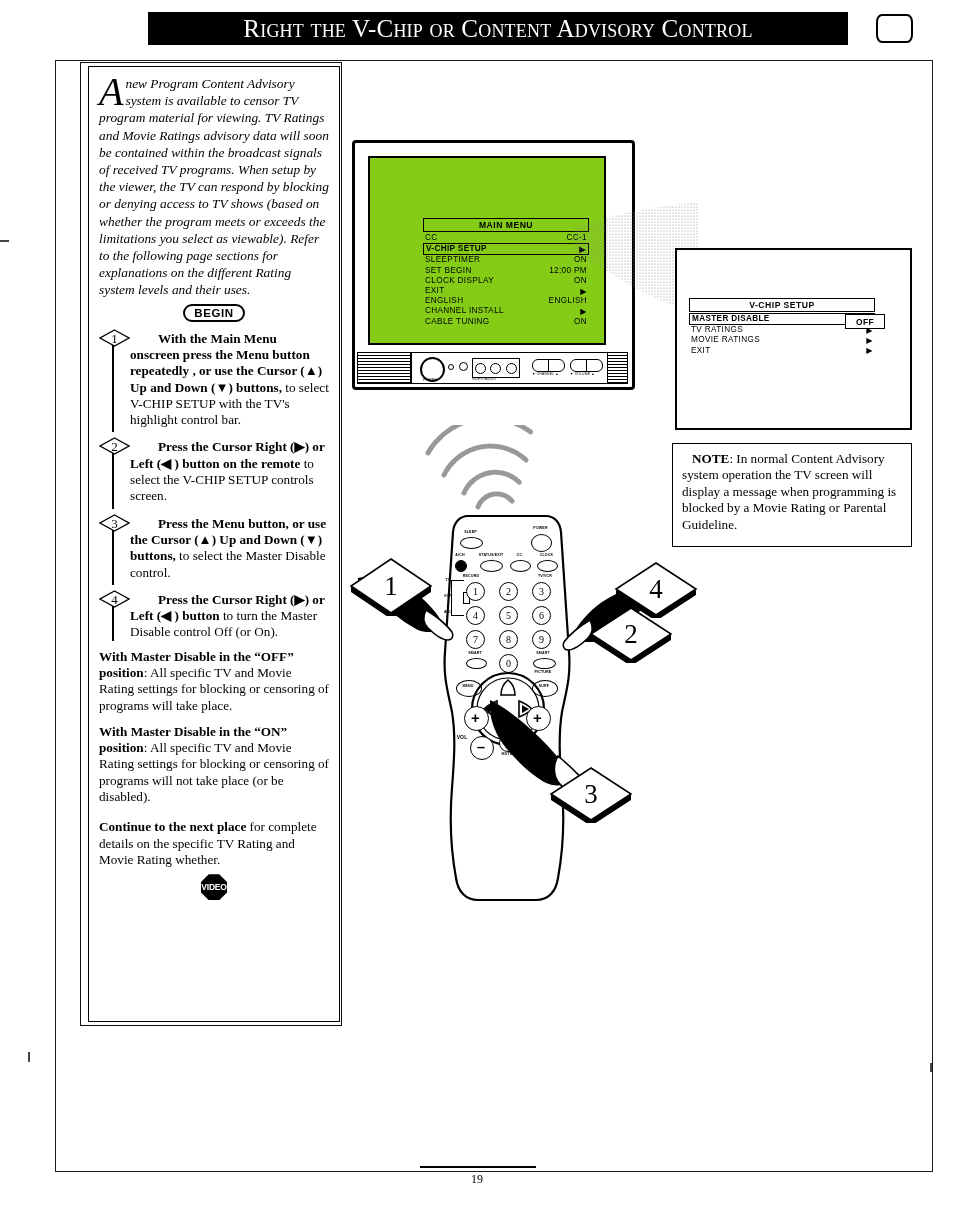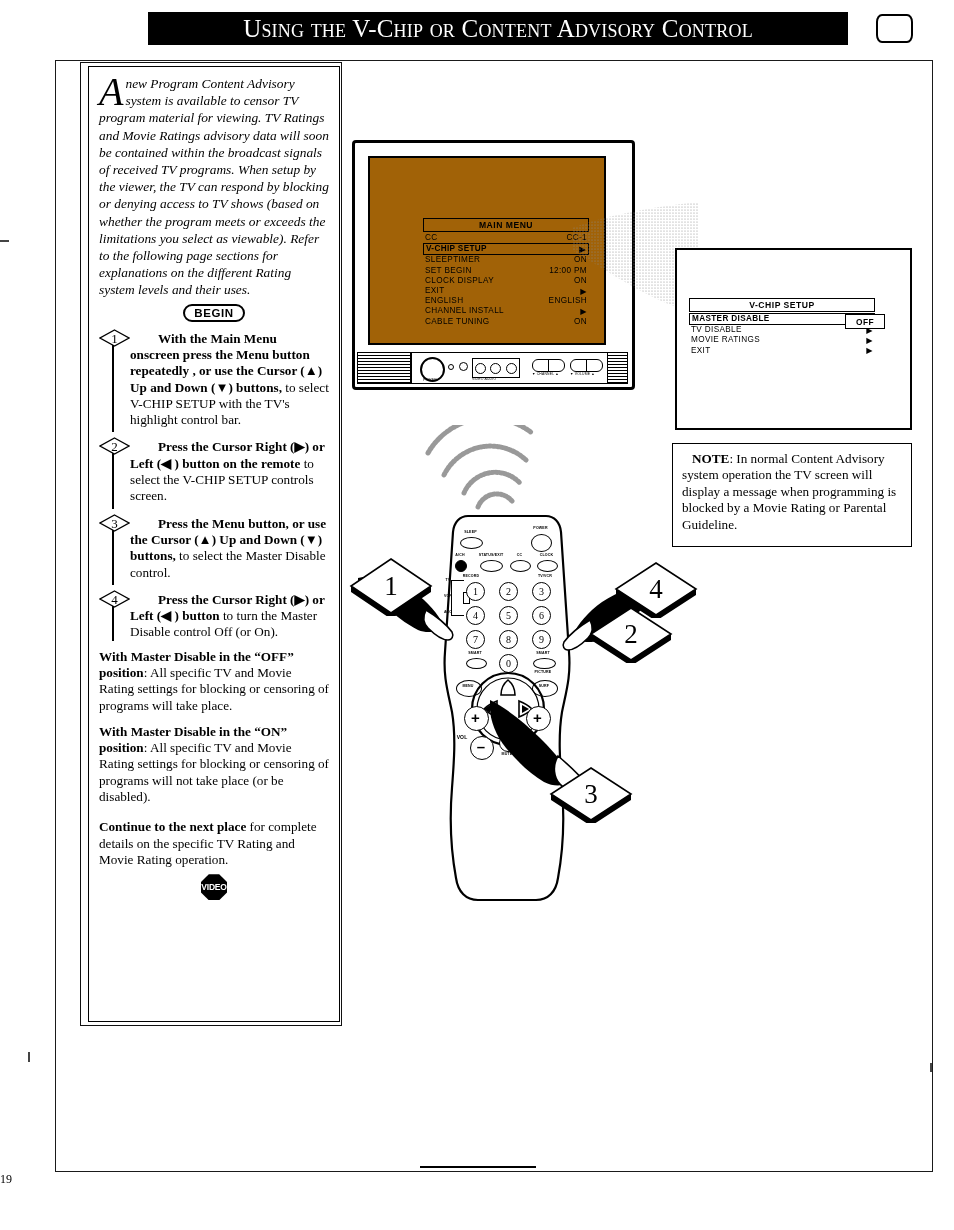--- a/index.html
+++ b/index.html
@@ -80,21 +80,21 @@
 
   
   #tv-set{
     position:absolute;left:352px;top:140px;width:283px;height:250px;
   }
   #tv-cabinet{
     position:absolute;inset:0;border:3px solid #000;border-radius:4px;background:#fff;
   }
   #tv-bezel{
     position:absolute;left:16px;top:16px;width:234px;height:185px;
-    border:2px solid #000;background:#a16207;
+    border:2px solid #000;background:#84cc16;
   }
   #tv-screen{position:absolute;inset:0;overflow:hidden;}
 
   
   #main-menu{
     position:absolute;left:53px;top:60px;width:166px;
     font-family:"Liberation Sans",sans-serif;
   }
   #main-menu-title{
     border:1.3px solid #000;text-align:center;font-size:8.6px;
@@ -205,36 +205,36 @@
 
   
   .diamond-callout{position:absolute;}
   .diamond-callout .dnum{
     position:absolute;inset:0;display:flex;align-items:center;justify-content:center;
     font-family:"Liberation Serif",serif;font-size:27px;color:#000;
   }
 
   
   #page-number{
-    position:absolute;left:0;right:0;top:1172px;text-align:left;
+    position:absolute;left:0;right:0;top:1172px;text-align:center;
     font-size:12px;
   }
   #page-rule{
     position:absolute;left:420px;top:1166px;width:116px;height:1.5px;background:#000;
   }
   
   .crop-mark{position:absolute;background:#444;}
 </style>
 </head>
 <body>
 
 <div class="page">
 
   <div id="header-bar">
-    <div id="header-title">Using the V-Chip or Content Advisory Control</div>
+    <div id="header-title">Right the V-Chip or Content Advisory Control</div>
   </div>
   <div id="header-tv-icon"></div>
 
   <div id="page-frame-outer"></div>
   <div id="page-frame-inner"></div>
 
   <div class="crop-mark" style="left:0;top:240px;width:9px;height:2px;"></div>
   <div class="crop-mark" style="left:28px;top:1052px;width:2px;height:10px;"></div>
   <div class="crop-mark" style="left:930px;top:1063px;width:2px;height:9px;"></div>
 
@@ -302,21 +302,21 @@
 
     <p class="note-para">
       <b>With Master Disable in the “OFF” position</b><span>: All specific TV and Movie Rating settings for blocking or censoring of programs will take place.</span>
     </p>
 
     <p class="note-para">
       <b>With Master Disable in the “ON” position</b><span>: All specific TV and Movie Rating settings for blocking or censoring of programs will not take place (or be disabled).</span>
     </p>
 
     <p id="continue-para">
-      <b>Continue to the next place</b><span> for complete details on the specific TV Rating and Movie Rating operation.</span>
+      <b>Continue to the next place</b><span> for complete details on the specific TV Rating and Movie Rating whether.</span>
     </p>
 
     <div id="stop-badge-wrap">
       <span id="stop-badge">VIDEO</span>
     </div>
   </div>
 
   <div id="tv-set">
     <div id="tv-cabinet"></div>
     <div id="tv-bezel">
@@ -414,21 +414,21 @@
   <div id="vchip-panel">
     <div id="vchip-menu">
       <div id="vchip-title">V-CHIP SETUP</div>
 
       <div class="menu-row highlight">
         <span>MASTER DISABLE</span>
         <span class="val">ON</span>
       </div>
 
       <div class="menu-row">
-        <span>TV DISABLE</span>
+        <span>TV RATINGS</span>
         <span class="val arrow-r">▶</span>
       </div>
 
       <div class="menu-row">
         <span>MOVIE RATINGS</span>
         <span class="val arrow-r">▶</span>
       </div>
 
       <div class="menu-row">
         <span>EXIT</span>

